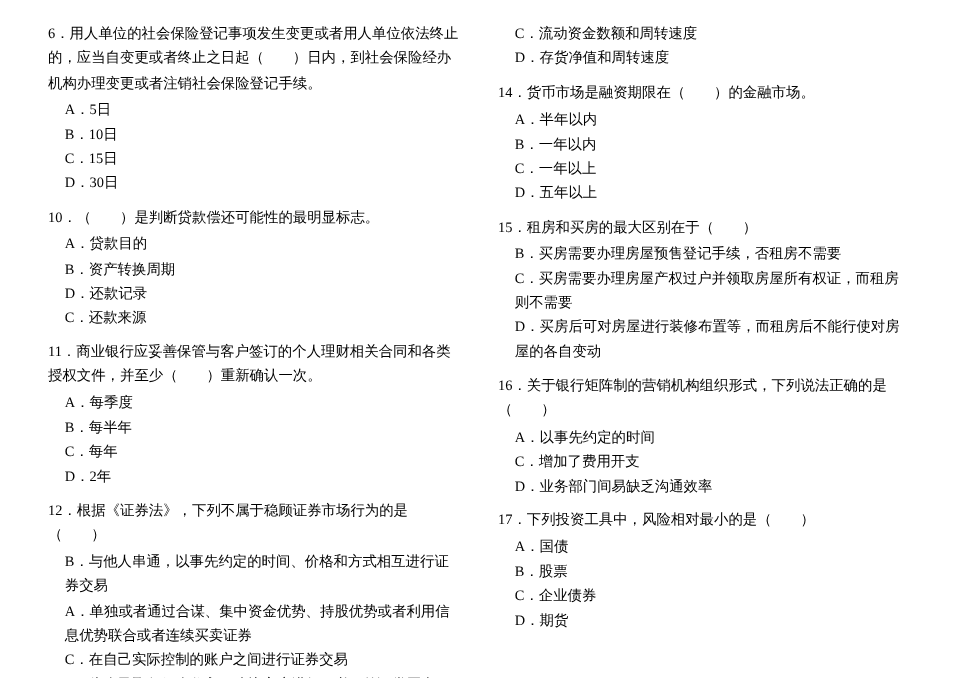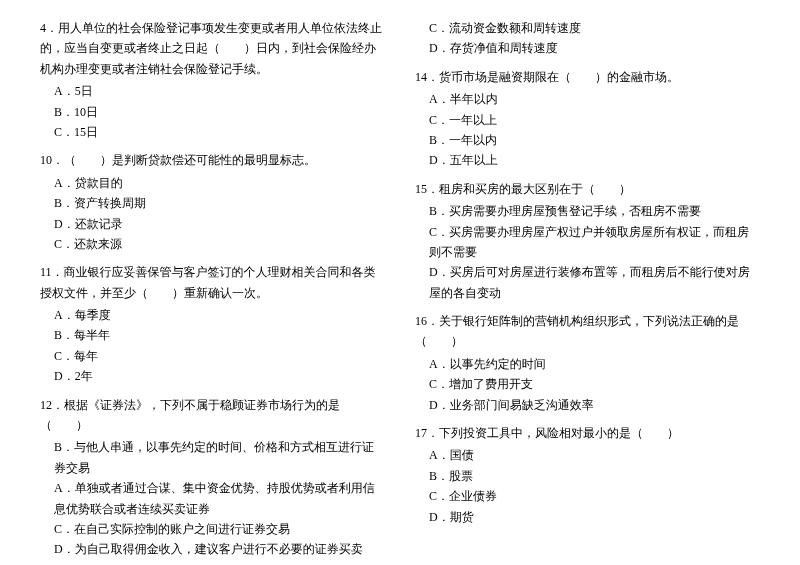--- a/index.html
+++ b/index.html
@@ -37,24 +37,25 @@
     }
   </style>
 </head>
 <body>
 
 <div class="page-content">
 
   <div class="column">
 
     <div class="question-block">
-      <div class="question-text">4．用人单位的社会保险登记事项发生变更或者用人单位依法终止的，应当自变更或者终止之日起（　　）日内，到社会保险经办机构办理变更或者注销社会保险登记手续。</div>
+      <div class="question-text">6．用人单位的社会保险登记事项发生变更或者用人单位依法终止的，应当自变更或者终止之日起（　　）日内，到社会保险经办机构办理变更或者注销社会保险登记手续。</div>
       <div class="option">A．5日</div>
       <div class="option">B．10日</div>
       <div class="option">C．15日</div>
+      <div class="option">D．30日</div>
     </div>
 
     <div class="question-block">
       <div class="question-text">10．（　　）是判断贷款偿还可能性的最明显标志。</div>
       <div class="option">A．贷款目的</div>
       <div class="option">B．资产转换周期</div>
       <div class="option">D．还款记录</div>
       <div class="option">C．还款来源</div>
     </div>
 
@@ -79,22 +80,22 @@
   <div class="column">
 
     <div class="question-block">
       <div class="option">C．流动资金数额和周转速度</div>
       <div class="option">D．存货净值和周转速度</div>
     </div>
 
     <div class="question-block">
       <div class="question-text">14．货币市场是融资期限在（　　）的金融市场。</div>
       <div class="option">A．半年以内</div>
+      <div class="option">B．一年以内</div>
       <div class="option">C．一年以上</div>
-      <div class="option">B．一年以内</div>
       <div class="option">D．五年以上</div>
     </div>
 
     <div class="question-block">
       <div class="question-text">15．租房和买房的最大区别在于（　　）</div>
       <div class="option">B．买房需要办理房屋预售登记手续，否租房不需要</div>
       <div class="option">C．买房需要办理房屋产权过户并领取房屋所有权证，而租房则不需要</div>
       <div class="option">D．买房后可对房屋进行装修布置等，而租房后不能行使对房屋的各自变动</div>
     </div>
 

